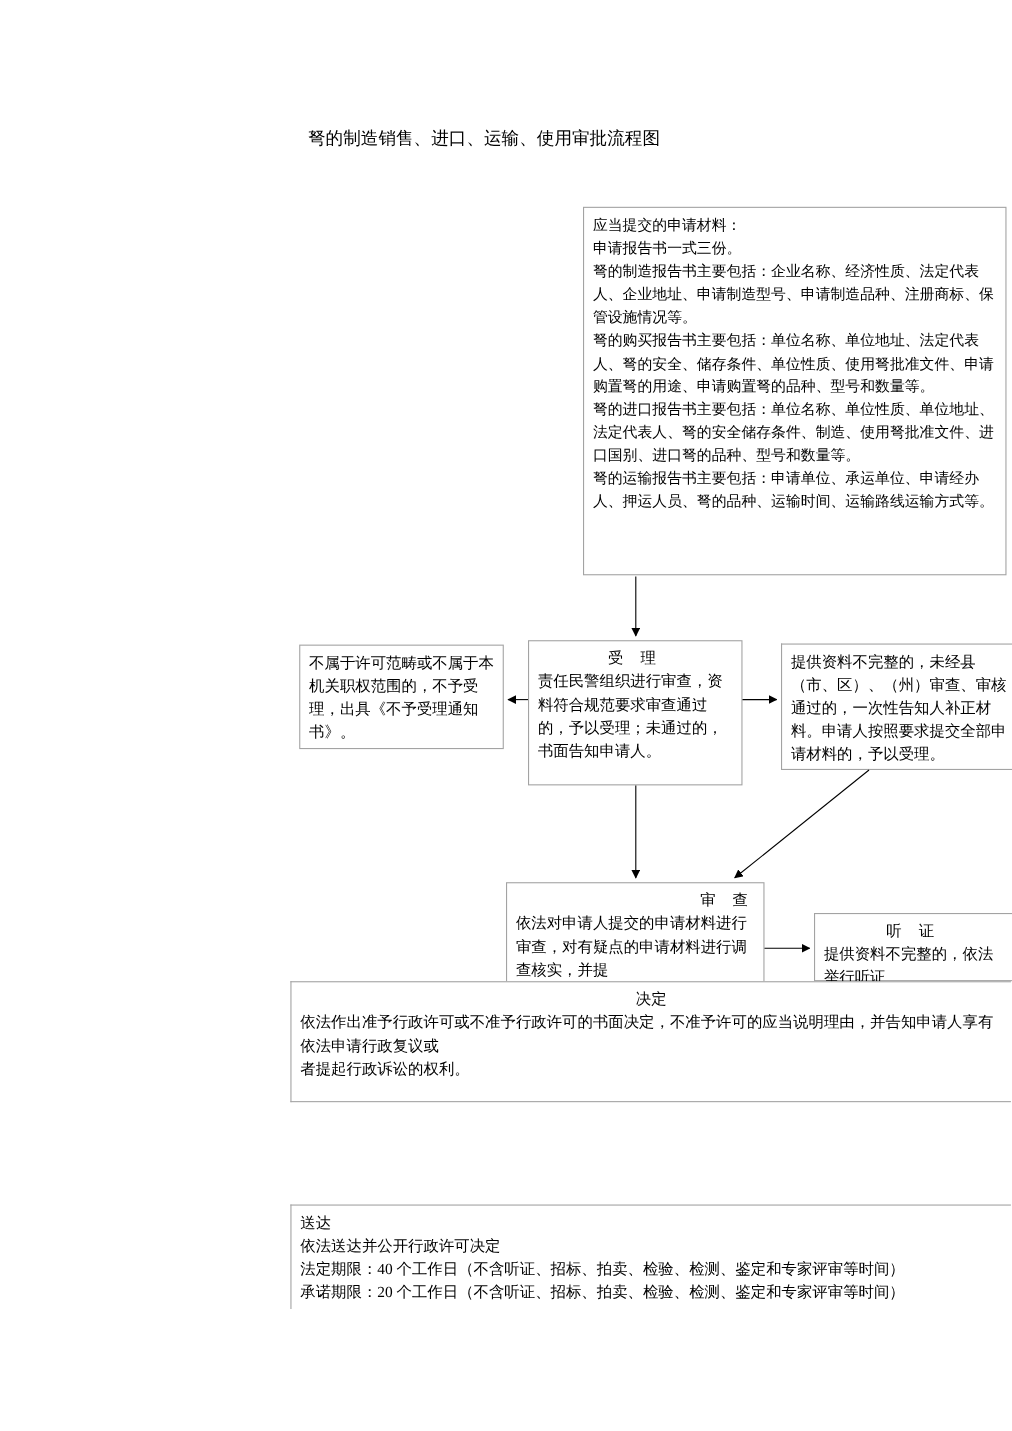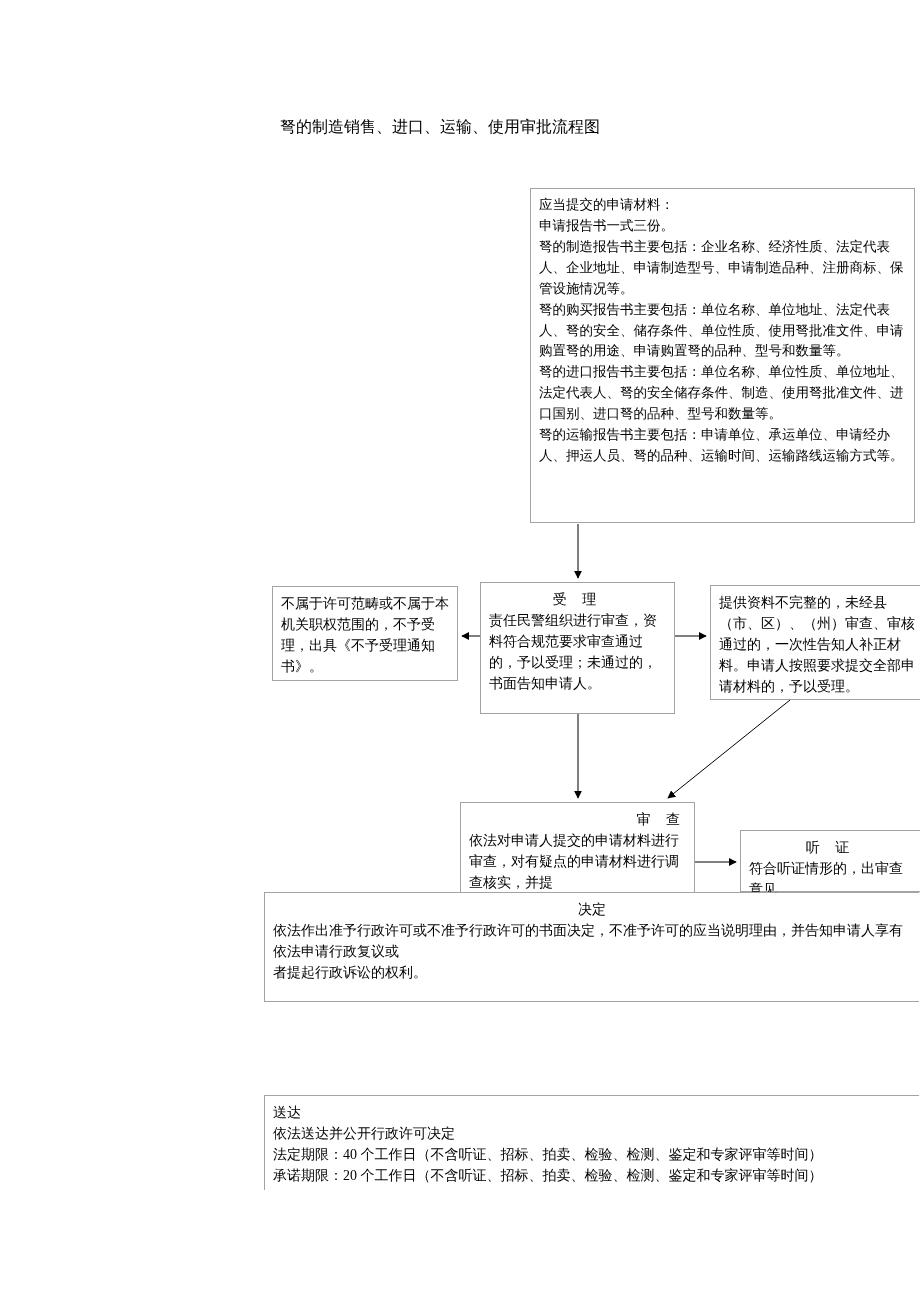--- a/index.html
+++ b/index.html
@@ -46,21 +46,21 @@
   <div class="box incomplete">提供资料不完整的，未经县（市、区）、（州）审查、审核通过的，一次性告知人补正材料。申请人按照要求提交全部申请材料的，予以受理。</div>
 
   <div class="box review">
     <div class="hdr">审 查</div>
     <div style="text-align:left">依法对申请人提交的申请材料进行审查，对有疑点的申请材料进行调查核实，并提</div>
     <div style="text-align:left">出审查意见。</div>
   </div>
 
   <div class="box hearing">
     <div class="hdr">听 证</div>
-    <div>符合听证情形的，出审查意见</div>
+    <div>提供资料不完整的，依法举行听证</div>
   </div>
 
   <div class="box decision">
     <div class="hdr">决定</div>
     <div style="text-indent:0">依法作出准予行政许可或不准予行政许可的书面决定，不准予许可的应当说明理由，并告知申请人享有依法申请行政复议或</div>
     <div>者提起行政诉讼的权利。</div>
   </div>
 
   <div class="box delivery">
     <div>送达</div>

